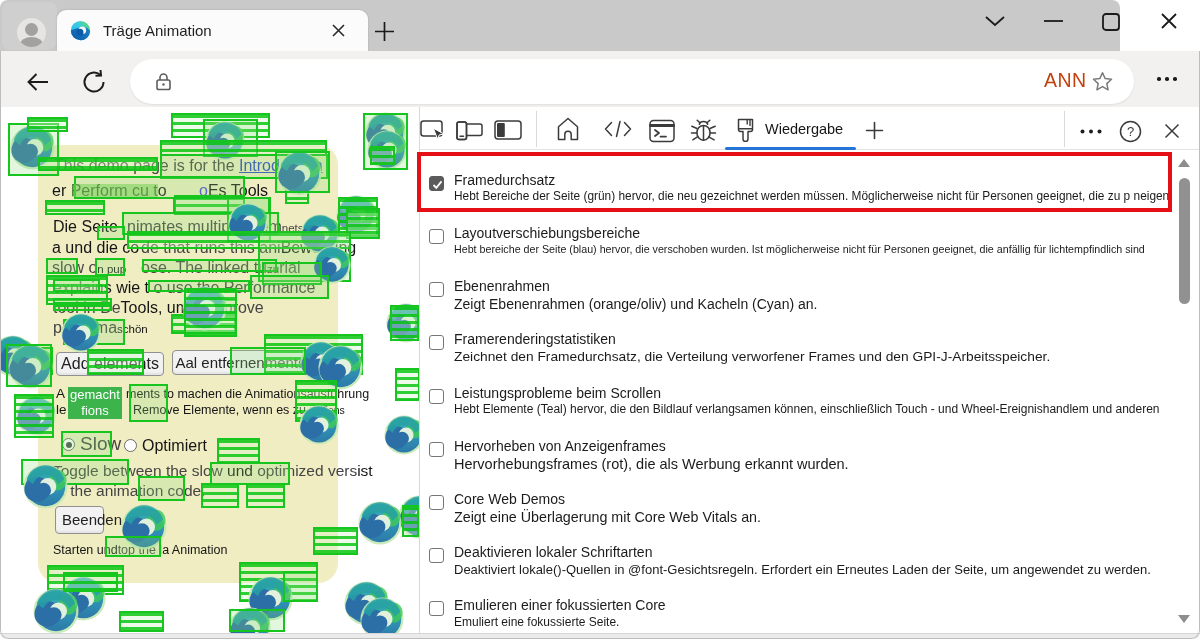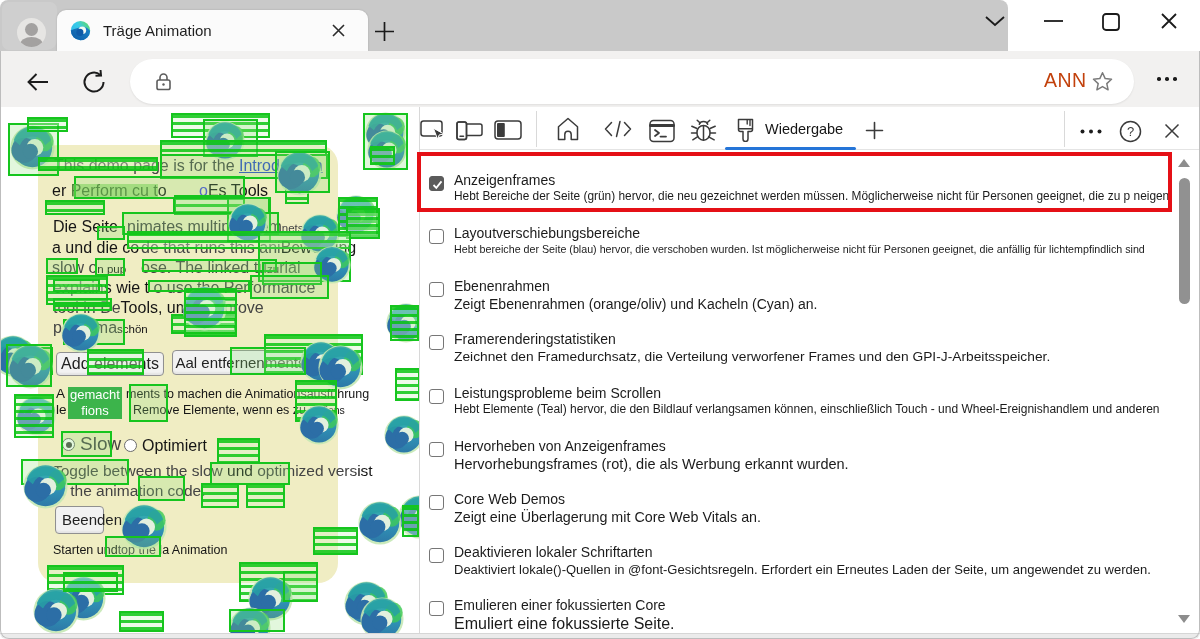--- a/index.html
+++ b/index.html
@@ -1,20 +1,20 @@
 <!DOCTYPE html>
 <html><head>
 <meta charset="utf-8">
 <style>
   html,body{margin:0;padding:0;background:#fff;}
   *{box-sizing:border-box;}
   #win{position:relative;width:1200px;height:639px;font-family:"Liberation Sans",sans-serif;overflow:hidden;background:#fff;}
   .abs{position:absolute;}
   
-  #titlebar{left:0;top:0;width:1008px;height:51px;background:#c9c9c9;border-radius:8px 8px 0 0;}
+  #titlebar{left:0;top:0;width:1120px;height:51px;background:#c9c9c9;border-radius:8px 8px 0 0;}
   #avatarBtn{left:2px;top:2px;width:55px;height:48px;background:#cfcfcf;border-radius:7px 7px 10px 7px;}
   #avCircle{left:15px;top:16px;width:29px;height:29px;border-radius:50%;background:#e6e5e3;overflow:hidden;}
   #avHead{left:8px;top:5px;width:13px;height:13px;border-radius:50%;background:#a3a1a0;}
   #avBody{left:3px;top:19px;width:23px;height:16px;border-radius:50% 50% 0 0;background:#a3a1a0;}
   #tab{left:57px;top:10px;width:311px;height:41px;background:#fbfbfb;border-radius:9px 9px 0 0;box-shadow:0 0 2px rgba(0,0,0,.18);}
   #tabtitle{left:46px;top:12px;font-size:15px;color:#1f1f1f;}
   
   #toolbar{left:0;top:51px;width:1200px;height:56px;background:#f2f1f0;}
   #pill{left:130px;top:8px;width:1004px;height:45px;background:#fff;border-radius:23px;box-shadow:0 1px 2px rgba(0,0,0,.08);}
   #url{left:56px;top:11px;font-size:18px;color:#1d1d1d;white-space:nowrap;}
@@ -418,21 +418,21 @@
       <svg class="abs" style="left:744px;top:16px" width="16" height="16" viewBox="0 0 16 16">
           <path d="M1.5 1.5 L14.5 14.5 M14.5 1.5 L1.5 14.5" stroke="#3b3b3b" stroke-width="1.5"></path>
         </svg>
     </div>
     <div id="dtlist">
       <div class="cb on" style="top:69px">
           <svg width="13" height="13" viewBox="0 0 13 13">
             <path d="M2.5 7 L5.3 9.8 L10.5 3.4" fill="none" stroke="#fff" stroke-width="1.8"></path>
           </svg>
         </div>
-      <div class="row-t" style="top:65px">Anzeigenframes</div>
+      <div class="row-t" style="top:65px">Framedurchsatz</div>
       <div class="row-d" style="top:82px;font-size:12px;transform:scaleX(.99);transform-origin:left top">Hebt Bereiche der Seite (grün) hervor, die neu gezeichnet werden müssen. Möglicherweise nicht für Personen geeignet, die zu p neigen</div>
 
       <div class="cb" style="top:122px"></div>
       <div class="row-t" style="top:118px">Layoutverschiebungsbereiche</div>
       <div class="row-d" style="top:136px;font-size:11.5px;transform:scaleX(.93);transform-origin:left top">Hebt bereiche der Seite (blau) hervor, die verschoben wurden. Ist möglicherweise nicht für Personen geeignet, die anfällig für lichtempfindlich sind</div>
 
       <div class="cb" style="top:175px"></div>
       <div class="row-t" style="top:171px">Ebenenrahmen</div>
       <div class="row-d" style="top:189px;font-size:14px">Zeigt Ebenenrahmen (orange/oliv) und Kacheln (Cyan) an.</div>
 
@@ -451,21 +451,21 @@
       <div class="cb" style="top:388px"></div>
       <div class="row-t" style="top:384px">Core Web Demos</div>
       <div class="row-d" style="top:402px;font-size:14.3px">Zeigt eine Überlagerung mit Core Web Vitals an.</div>
 
       <div class="cb" style="top:441px"></div>
       <div class="row-t" style="top:437px">Deaktivieren lokaler Schriftarten</div>
       <div class="row-d" style="top:455px;font-size:13px">Deaktiviert lokale()-Quellen in @font-Gesichtsregeln. Erfordert ein Erneutes Laden der Seite, um angewendet zu werden.</div>
 
       <div class="cb" style="top:494px"></div>
       <div class="row-t" style="top:490px">Emulieren einer fokussierten Core</div>
-      <div class="row-d" style="top:508px;font-size:16px">Emuliert eine fokussierte Seite.</div>
+      <div class="row-d" style="top:508px;font-size:12px">Emuliert eine fokussierte Seite.</div>
     </div>
     <div id="sbthumb" class="abs" style="left:759px;top:71px"></div>
     <svg class="abs" style="left:757px;top:51px" width="14" height="10" viewBox="0 0 14 10">
         <path d="M7 1 L13 9 H1 Z" fill="#8d8d8d"></path>
       </svg>
     <svg class="abs" style="left:757px;top:507px" width="14" height="10" viewBox="0 0 14 10">
         <path d="M1 1 H13 L7 9 Z" fill="#8d8d8d"></path>
       </svg>
   </div>
 

